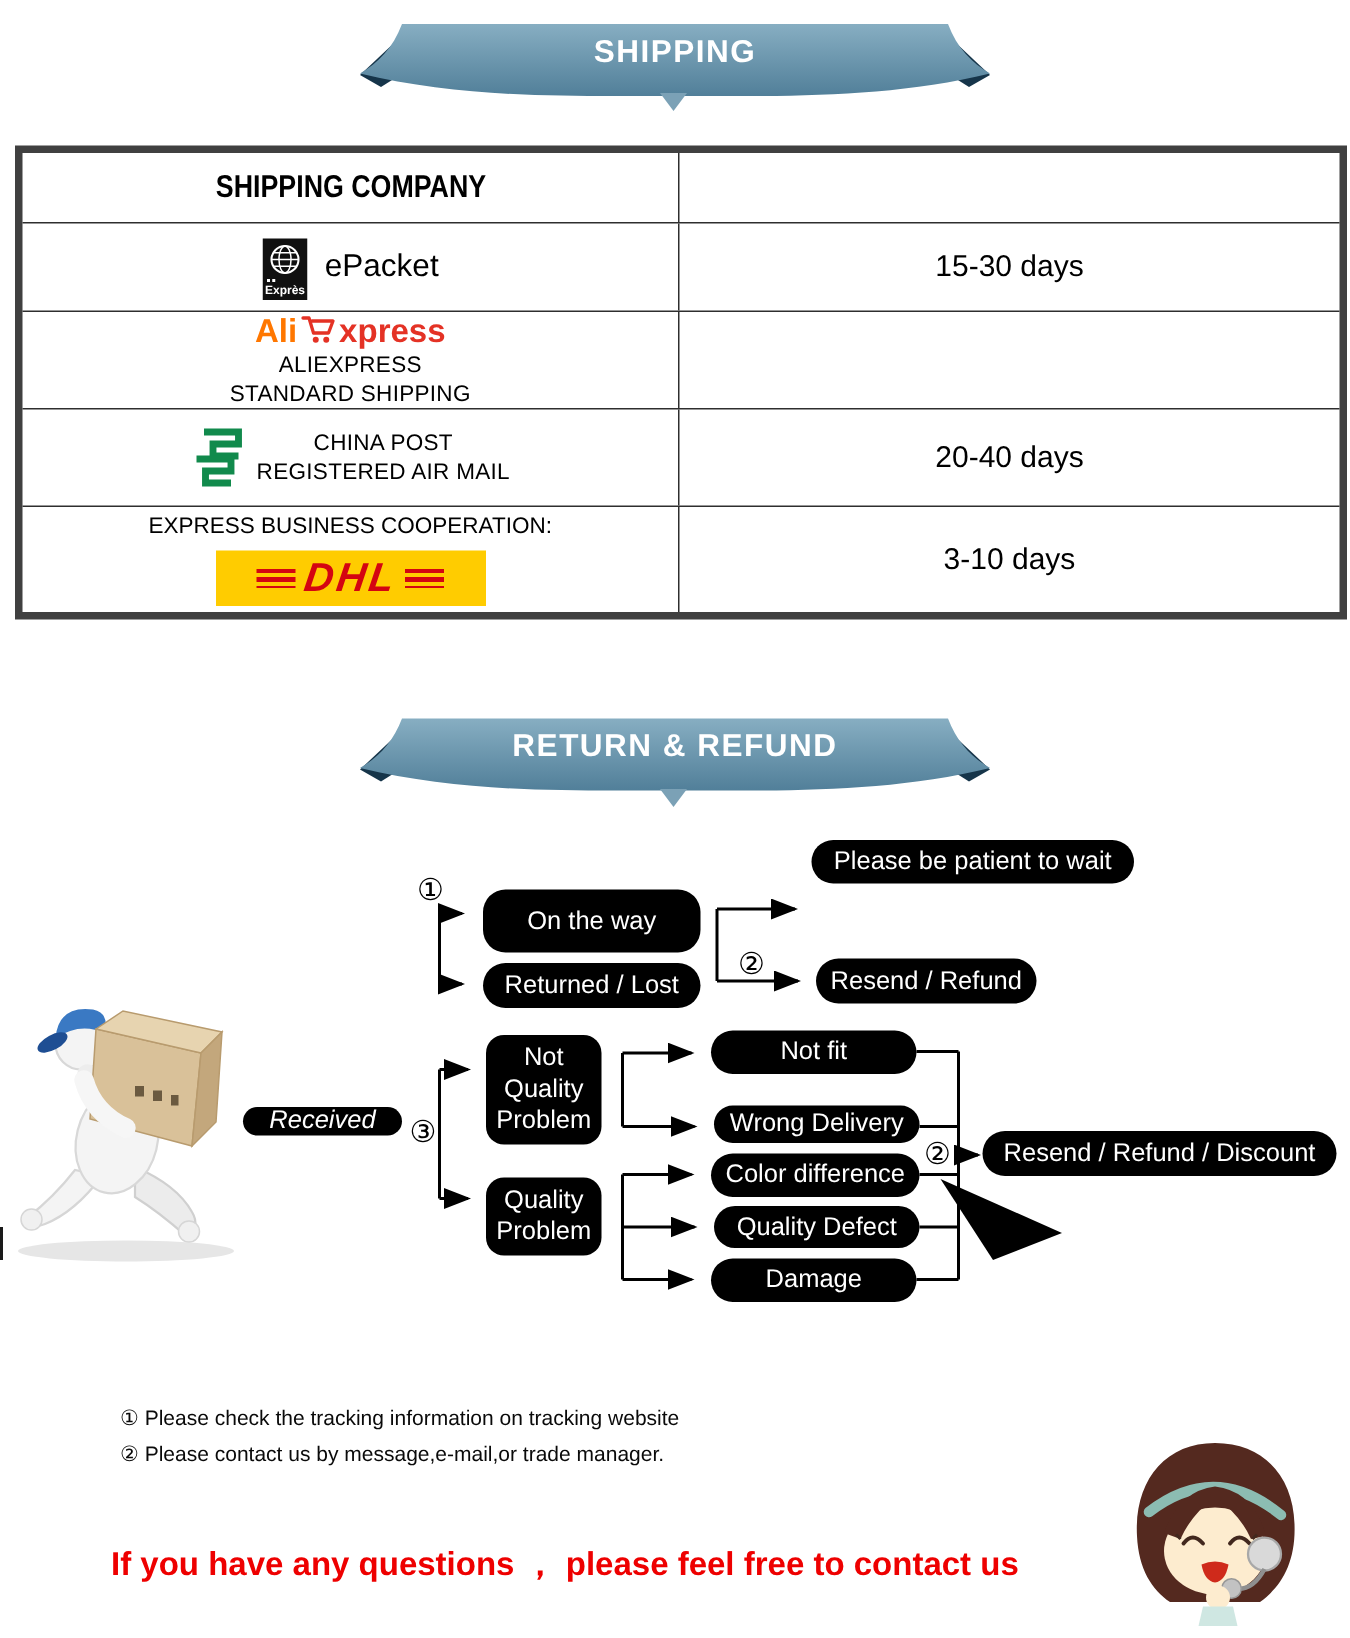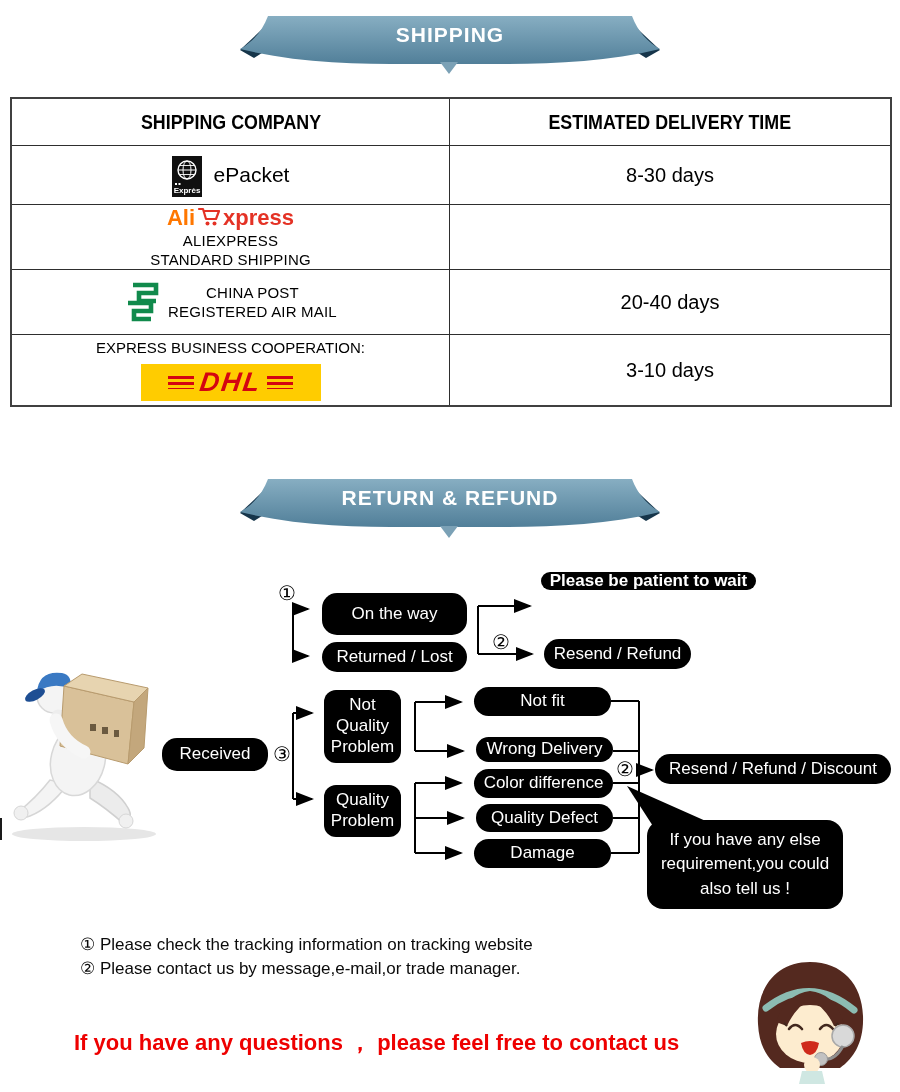--- a/index.html
+++ b/index.html
@@ -9,21 +9,21 @@
   
   .banner{position:absolute;width:420px;height:58px;}
   .banner svg{position:absolute;left:0;top:0;}
   .banner .label{position:absolute;left:0;top:0;width:100%;height:46px;display:flex;
                  align-items:center;justify-content:center;color:#fff;font-size:21px;
                  font-weight:bold;letter-spacing:1px;}
   .tri-down{position:absolute;width:0;height:0;border-left:9px solid transparent;
             border-right:9px solid transparent;border-top:12px solid #7ba1b6;}
 
   
-  .tbl{position:absolute;left:10px;top:97px;width:878px;border:2px solid #404040;}
+  .tbl{position:absolute;left:10px;top:97px;width:878px;border:5px solid #404040;}
   .trow{display:flex;border-top:1px solid #2e2e2e;}
   .trow:first-child{border-top:none;}
   .tc{display:flex;flex-direction:column;align-items:center;justify-content:center;text-align:center;}
   .tc-left{width:437px;border-right:1px solid #2e2e2e;}
   .tc-right{flex:1;}
   .hdr-cell{font-size:21px;font-weight:bold;}
   .hdr-cell .cond{display:inline-block;transform:scaleX(0.85);letter-spacing:0px;}
   .days{font-size:20px;}
   .epacket-line{display:flex;align-items:center;gap:12px;}
   .epacket-name{font-size:21px;}
@@ -41,21 +41,21 @@
   .pill{position:absolute;background:#000;color:#fff;border-radius:15px;display:flex;
         align-items:center;justify-content:center;font-size:17px;text-align:center;
         white-space:pre-line;line-height:1.22;}
   .circnum{position:absolute;font-size:20px;color:#000;}
   #flow-lines{position:absolute;left:0;top:0;pointer-events:none;}
   .bubble{position:absolute;background:#000;color:#fff;border-radius:16px;display:flex;
           align-items:center;justify-content:center;font-size:17px;line-height:1.45;
           text-align:center;white-space:pre-line;}
 
   
-  .notes{position:absolute;left:80px;top:933px;font-size:17px;line-height:24px;color:#0a0a0a;}
+  .notes{position:absolute;left:80px;top:933px;font-size:14px;line-height:24px;color:#0a0a0a;}
   .redline{position:absolute;left:74px;top:1028px;font-size:22px;font-weight:bold;color:#ee0000;}
 
   .edge-mark{position:absolute;left:0;top:818px;width:2px;height:22px;background:#1a1a1a;}
 </style>
 </head>
 <body>
 
 <div id="canvas">
 
   <div class="banner" style="left:240px;top:12px;">
@@ -71,23 +71,20 @@
       <path d="M28,4 H392 C398,20 408,30 420,37 C350,54 280,52 210,52 C140,52 70,54 0,37 C12,30 22,20 28,4 Z" fill="url(#ribg)"></path>
     </svg>
     <div class="label">SHIPPING</div>
   </div>
   <div class="tri-down" style="left:440px;top:62px;"></div>
 
   <div class="tbl">
     <div class="trow" style="height:46px;">
       <div class="tc tc-left hdr-cell">
         <span class="cond">SHIPPING COMPANY</span>
-      </div>
-      <div class="tc tc-right hdr-cell">
-        <span class="cond">ESTIMATED DELIVERY TIME</span>
       </div>
     </div>
 
     <div class="trow" style="height:58px;">
       <div class="tc tc-left">
         <div class="epacket-line">
           <svg width="30" height="44" viewBox="0 0 30 44">
             <rect x="0" y="3" width="30" height="41" fill="#101010"></rect>
             <g fill="#fff">
               <rect x="3" y="0" width="3" height="2"></rect>
@@ -101,21 +98,21 @@
             <line x1="6" y1="17" x2="24" y2="17" stroke="#fff" stroke-width="1"></line>
             <line x1="7.5" y1="12.5" x2="22.5" y2="12.5" stroke="#fff" stroke-width="0.9"></line>
             <line x1="7.5" y1="21.5" x2="22.5" y2="21.5" stroke="#fff" stroke-width="0.9"></line>
             <rect x="3" y="30" width="2" height="2" fill="#fff"></rect>
               <rect x="6.5" y="30" width="2" height="2" fill="#fff"></rect>
             <text x="15" y="40" text-anchor="middle" font-size="8" font-weight="bold" fill="#fff">Exprès</text>
           </svg>
           <span class="epacket-name">ePacket</span>
         </div>
       </div>
-      <div class="tc tc-right days">8-30 days</div>
+      <div class="tc tc-right days">15-30 days</div>
     </div>
 
     <div class="trow" style="height:64px;">
       <div class="tc tc-left">
         <div class="alilogo">
           <span class="ali-or">Ali</span>
           <svg width="24" height="22" viewBox="0 0 24 22">
             <path d="M2,4 L6,4 L9,14 L19,14 L22,6 L8,6" fill="none" stroke="#e43225" stroke-width="2.2" stroke-linejoin="round" stroke-linecap="round"></path>
             <circle cx="10.5" cy="18.5" r="2" fill="#e43225"></circle>
             <circle cx="17.5" cy="18.5" r="2" fill="#e43225"></circle>
@@ -202,42 +199,39 @@
       <path d="M611,853 H639"></path>
       <path d="M639,701 V853"></path>
       <path d="M641,770 H652" marker-end="url(#arr)"></path>
     </g>
     <polygon points="627,786 708,822 662,840" fill="#000"></polygon>
   </svg>
 
   <span class="circnum" style="left:278px;top:581px;">①</span>
   <div class="pill" style="left:322px;top:593px;width:145px;height:42px;">On the way</div>
   <div class="pill" style="left:322px;top:642px;width:145px;height:30px;">Returned / Lost</div>
-  <div class="pill" style="left:541px;top:572px;width:215px;height:18px;font-weight:bold;">Please be patient to wait</div>
+  <div class="pill" style="left:541px;top:560px;width:215px;height:29px;">Please be patient to wait</div>
   <span class="circnum" style="left:492px;top:630px;">②</span>
   <div class="pill" style="left:544px;top:639px;width:147px;height:30px;">Resend / Refund</div>
 
   <div class="pill" style="left:474px;top:687px;width:137px;height:29px;">Not fit</div>
   <div class="pill" style="left:324px;top:690px;width:77px;height:73px;border-radius:12px;">Not
 Quality
 Problem</div>
   <div class="pill" style="left:476px;top:737px;width:137px;height:25px;">Wrong Delivery</div>
-  <div class="pill" style="left:162px;top:738px;width:106px;height:33px;">Received</div>
+  <div class="pill" style="left:162px;top:738px;width:106px;height:19px;font-style:italic;">Received</div>
   <span class="circnum" style="left:273px;top:742px;">③</span>
   <div class="pill" style="left:474px;top:769px;width:139px;height:29px;">Color difference</div>
   <span class="circnum" style="left:616px;top:757px;">②</span>
   <div class="pill" style="left:655px;top:754px;width:236px;height:30px;">Resend / Refund / Discount</div>
   <div class="pill" style="left:324px;top:785px;width:77px;height:52px;border-radius:12px;">Quality
 Problem</div>
   <div class="pill" style="left:476px;top:804px;width:137px;height:28px;">Quality Defect</div>
   <div class="pill" style="left:474px;top:839px;width:137px;height:29px;">Damage</div>
 
-  <div class="bubble" style="left:647px;top:820px;width:196px;height:89px;">If you have any else
-requirement,you could
-also tell us !</div>
 
   <svg style="position:absolute;left:6px;top:658px;" width="160" height="185" viewBox="0 0 160 185">
     <ellipse cx="78" cy="176" rx="72" ry="7" fill="#e6e6e6"></ellipse>
     <path d="M84,120 Q112,132 122,150 Q128,160 118,166 Q100,150 84,140 Z" fill="#ececec" stroke="#d0d0d0" stroke-width="1.5"></path>
     <path d="M62,126 Q44,150 24,158 Q14,162 12,154 Q30,140 44,122 Z" fill="#f4f4f4" stroke="#d6d6d6" stroke-width="1.5"></path>
     <circle cx="120" cy="163" r="7" fill="#f0f0f0" stroke="#d6d6d6"></circle>
     <circle cx="15" cy="155" r="7" fill="#f0f0f0" stroke="#d6d6d6"></circle>
     <ellipse cx="72" cy="102" rx="27" ry="36" fill="#f4f4f4" stroke="#d8d8d8" stroke-width="1.5" transform="rotate(14 72 102)"></ellipse>
     <circle cx="48" cy="38" r="17" fill="#f4f4f4" stroke="#d8d8d8" stroke-width="1.5"></circle>
     <path d="M31,34 Q33,12 56,15 Q67,17 64,31 Q48,23 31,34 Z" fill="#3a79c3"></path>

